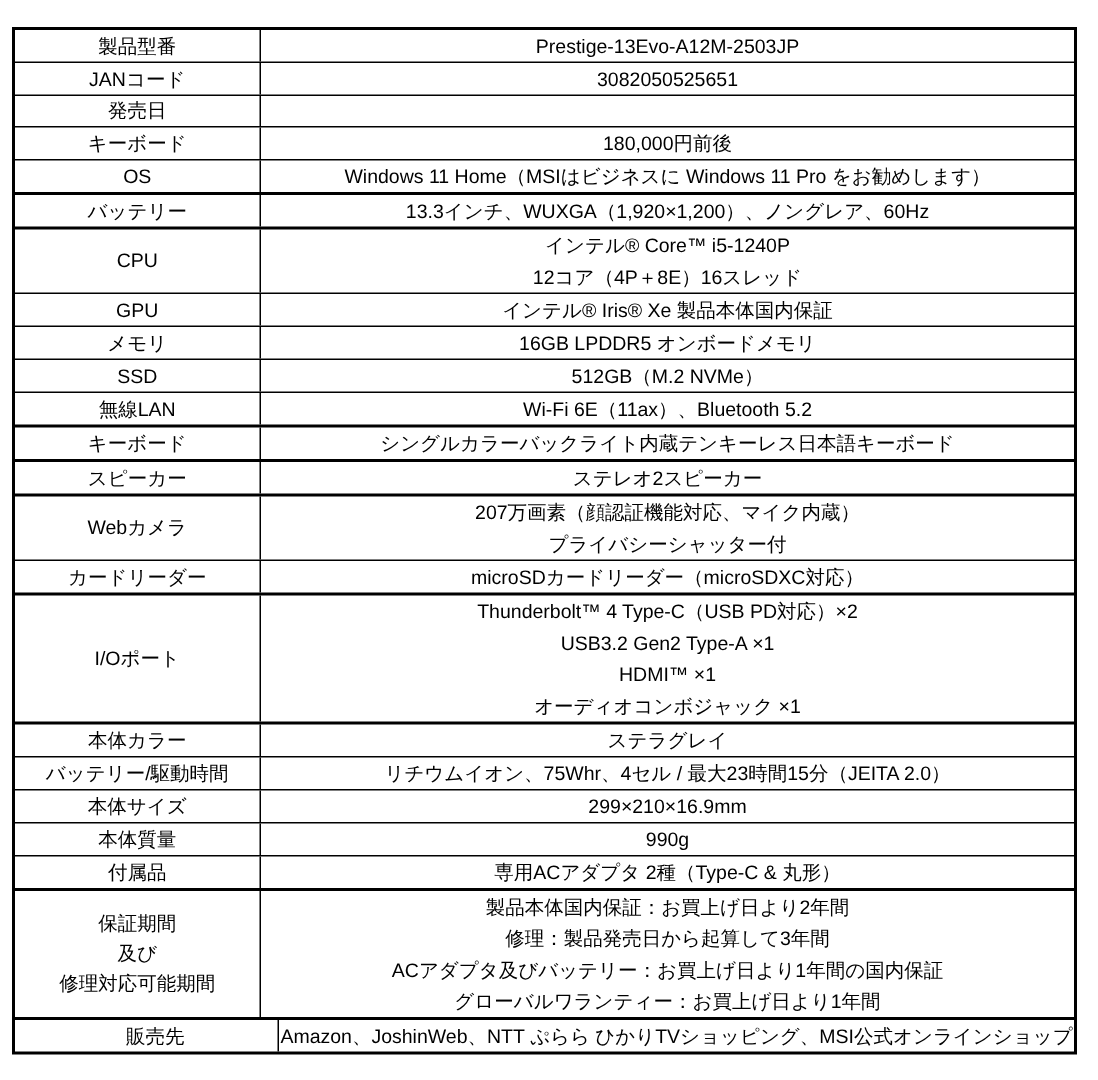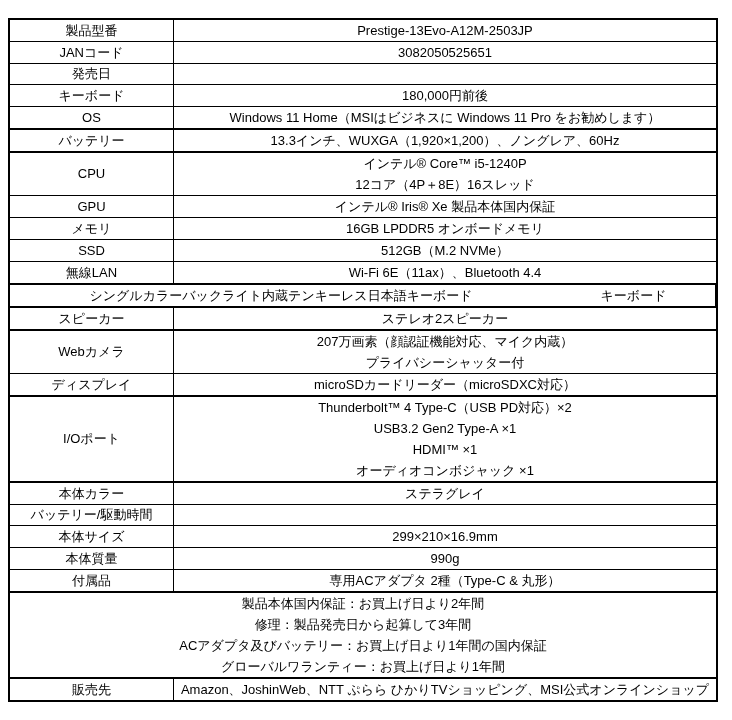--- a/index.html
+++ b/index.html
@@ -26,20 +26,21 @@
   .spec-row {
     display: flex;
     align-items: stretch;
     border-bottom: 1px solid #000000;
   }
   .spec-row.thick {
     border-bottom-width: 2px;
   }
   .spec-row:last-child {
     border-bottom: none;
+    padding-left: 12px;
   }
   .cell {
     display: flex;
     flex-direction: column;
     justify-content: center;
     align-items: center;
     box-sizing: border-box;
     padding: 0 4px;
   }
   .label-cell {
@@ -141,29 +142,29 @@
         </div>
         <div class="cell value-cell">
           <div class="line">512GB（M.2 NVMe）</div>
         </div>
       </div>
       <div class="spec-row thick">
         <div class="cell label-cell">
           <div class="line">無線LAN</div>
         </div>
         <div class="cell value-cell">
-          <div class="line">Wi-Fi 6E（11ax）、Bluetooth 4.4</div>
-        </div>
-      </div>
-      <div class="spec-row thick">
+          <div class="line">Wi-Fi 6E（11ax）、Bluetooth 5.2</div>
+        </div>
+      </div>
+      <div class="spec-row thick">
+        <div class="cell label-cell">
+          <div class="line">キーボード</div>
+        </div>
         <div class="cell value-cell">
           <div class="line">シングルカラーバックライト内蔵テンキーレス日本語キーボード</div>
-        </div>
-        <div class="cell label-cell">
-          <div class="line">キーボード</div>
         </div>
       </div>
       <div class="spec-row thick">
         <div class="cell label-cell">
           <div class="line">スピーカー</div>
         </div>
         <div class="cell value-cell">
           <div class="line">ステレオ2スピーカー</div>
         </div>
       </div>
@@ -171,21 +172,21 @@
         <div class="cell label-cell">
           <div class="line">Webカメラ</div>
         </div>
         <div class="cell value-cell">
           <div class="line">207万画素（顔認証機能対応、マイク内蔵）</div>
           <div class="line">プライバシーシャッター付</div>
         </div>
       </div>
       <div class="spec-row thick">
         <div class="cell label-cell">
-          <div class="line">ディスプレイ</div>
+          <div class="line">カードリーダー</div>
         </div>
         <div class="cell value-cell">
           <div class="line">microSDカードリーダー（microSDXC対応）</div>
         </div>
       </div>
       <div class="spec-row thick">
         <div class="cell label-cell">
           <div class="line">I/Oポート</div>
         </div>
         <div class="cell value-cell">
@@ -200,20 +201,23 @@
           <div class="line">本体カラー</div>
         </div>
         <div class="cell value-cell">
           <div class="line">ステラグレイ</div>
         </div>
       </div>
       <div class="spec-row">
         <div class="cell label-cell">
           <div class="line">バッテリー/駆動時間</div>
         </div>
+        <div class="cell value-cell">
+          <div class="line">リチウムイオン、75Whr、4セル / 最大23時間15分（JEITA 2.0）</div>
+        </div>
       </div>
       <div class="spec-row">
         <div class="cell label-cell">
           <div class="line">本体サイズ</div>
         </div>
         <div class="cell value-cell">
           <div class="line">299×210×16.9mm</div>
         </div>
       </div>
       <div class="spec-row">
@@ -226,20 +230,25 @@
       </div>
       <div class="spec-row thick">
         <div class="cell label-cell">
           <div class="line">付属品</div>
         </div>
         <div class="cell value-cell">
           <div class="line">専用ACアダプタ 2種（Type-C &amp; 丸形）</div>
         </div>
       </div>
       <div class="spec-row thick">
+        <div class="cell label-cell">
+          <div class="line">保証期間</div>
+          <div class="line">及び</div>
+          <div class="line">修理対応可能期間</div>
+        </div>
         <div class="cell value-cell">
           <div class="line">製品本体国内保証：お買上げ日より2年間</div>
           <div class="line">修理：製品発売日から起算して3年間</div>
           <div class="line">ACアダプタ及びバッテリー：お買上げ日より1年間の国内保証</div>
           <div class="line">グローバルワランティー：お買上げ日より1年間</div>
         </div>
       </div>
       <div class="spec-row">
         <div class="cell label-cell">
           <div class="line">販売先</div>

